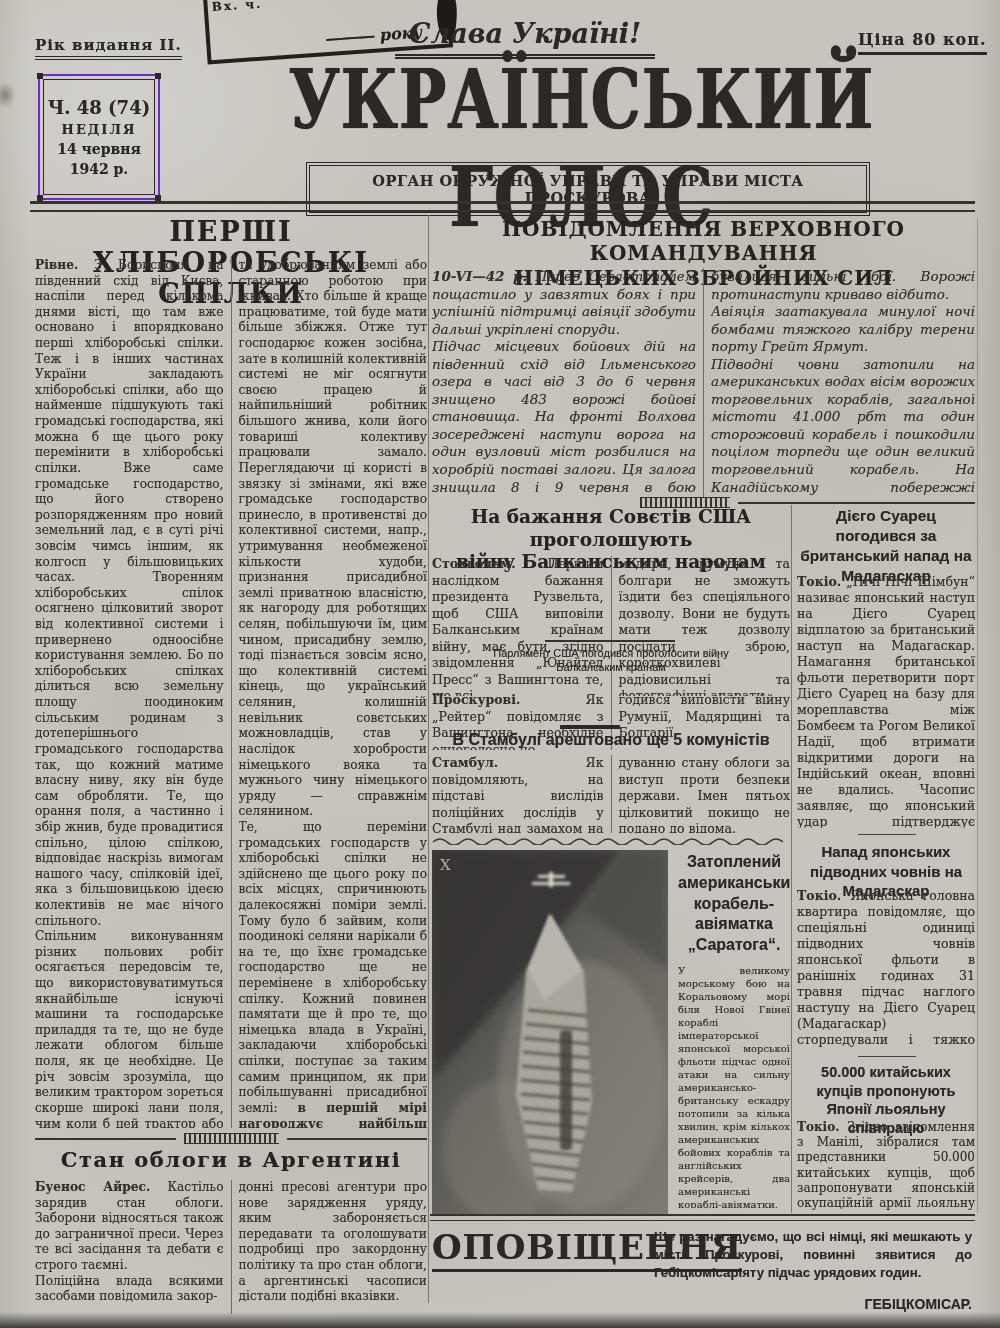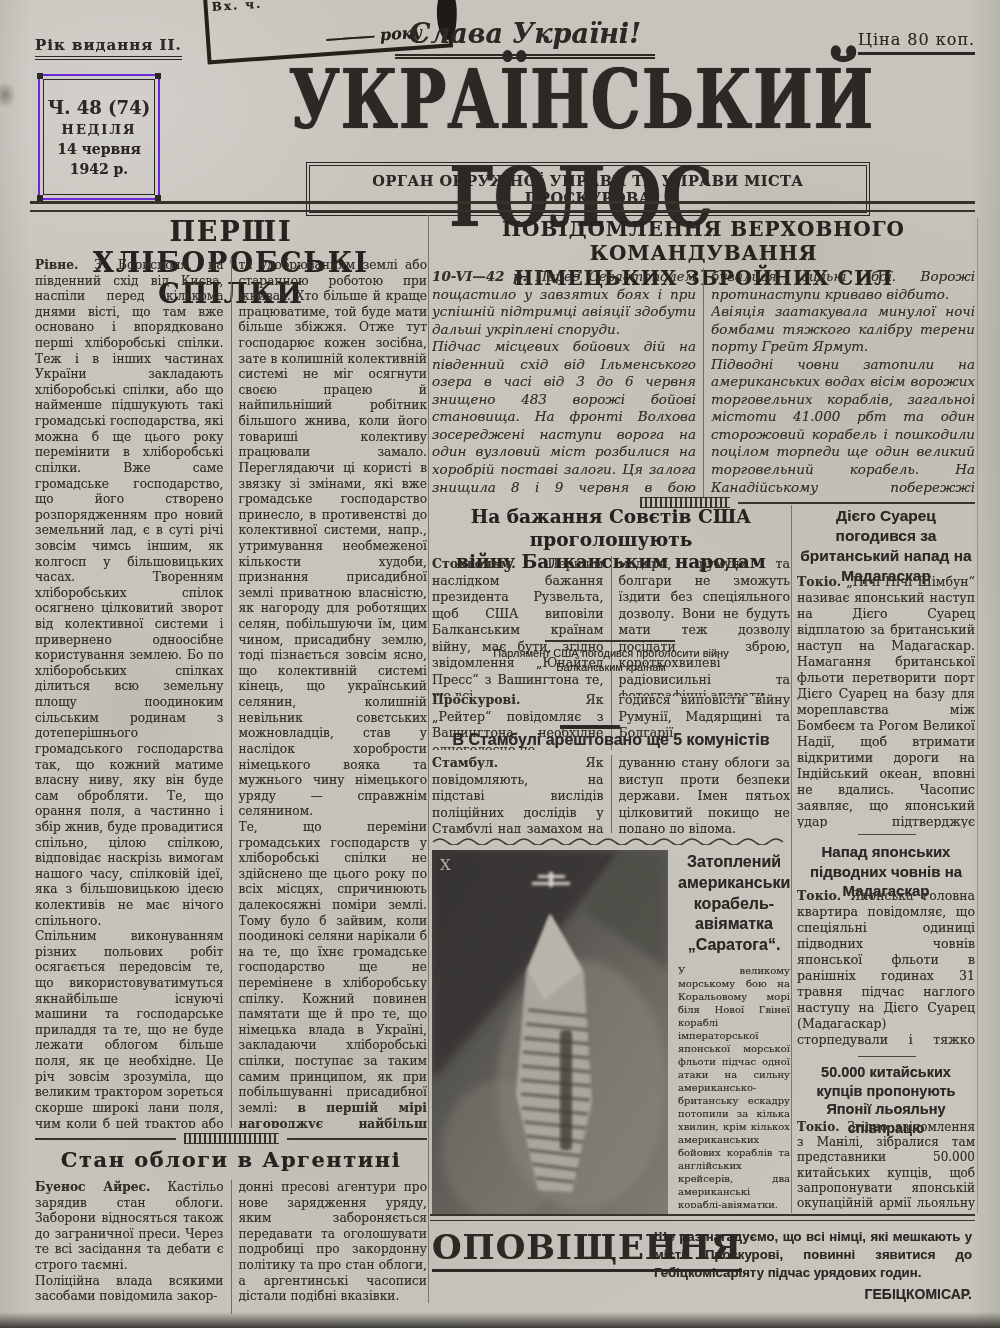--- a/index.html
+++ b/index.html
@@ -63,21 +63,21 @@
     <span class="note">――― року</span>
     <span class="blob"></span>
   </div>
 
   <div class="abs ink" style="left:35px;top:36px;font-size:15px;font-weight:bold;letter-spacing:1px;border-bottom:4px double #2c2823;padding-bottom:2px;">Рік видання ІІ.</div>
 
   <div class="abs ctr" style="left:335px;top:18px;width:380px;">
     <span class="ink" style="display:inline-block;font-style:italic;font-weight:bold;font-size:27px;border-bottom:5px double #2c2823;padding:0 14px 5px;">Слава Україні!</span>
   </div>
 
-  <div class="abs ink" style="left:858px;top:30px;font-size:16px;font-weight:normal;letter-spacing:1px;border-bottom:3px solid #2c2823;padding-bottom:3px;">Ціна 80 коп.</div>
+  <div class="abs ink" style="left:858px;top:30px;font-size:16px;font-weight:bold;letter-spacing:1px;border-bottom:3px solid #2c2823;padding-bottom:3px;">Ціна 80 коп.</div>
 
   <div class="issue-box ink">
     <span class="dot" style="left:-3px;top:-3px;"></span>
     <span class="dot" style="right:-3px;top:-3px;"></span>
     <span class="dot" style="left:-3px;bottom:-3px;"></span>
     <span class="dot" style="right:-3px;bottom:-3px;"></span>
     <div class="inner">
       <div style="font-size:18px;font-weight:bold;">Ч. 48 (74)</div>
       <div style="font-size:13px;font-weight:bold;letter-spacing:2px;">НЕДІЛЯ</div>
       <div style="font-size:14px;font-weight:bold;">14 червня</div>
@@ -268,18 +268,18 @@
   <div class="abs jus" style="left:797px;top:1120px;width:178px;height:90px;overflow:hidden;font-size:12px;line-height:1.27;">
     <span class="lead">Токіо.</span><span class="flow"> Згідно звідомлення з Манілі, зібралися там представники 50.000 китайських купців, щоб запропонувати японській окупаційній армії льояльну співпрацю китайців.</span>
   </div>
 
   <div class="abs dbl-thin" style="left:430px;top:1214px;width:545px;"></div>
 
   <div class="abs ink" style="left:432px;top:1227px;font-size:34px;font-weight:bold;letter-spacing:1px;border-bottom:3px solid #2c2823;padding-bottom:2px;">ОПОВІЩЕННЯ</div>
 
   <div class="abs sans ink" style="left:654px;top:1228px;width:318px;font-size:13.2px;font-weight:bold;line-height:1.35;">
     <div class="jus">Ще раз нагадуємо, що всі німці, які мешкають у місті Проскурові, повинні зявитися до Гебіцкомісаріяту підчас урядових годин.</div>
-    <div style="text-align:right;font-size:14px;margin-top:4px;">ГЕБІЦКОМІСАР.</div>
+    <div style="text-align:right;font-size:14px;margin-top:14px;">ГЕБІЦКОМІСАР.</div>
   </div>
 
   <div class="abs" style="left:0;top:1312px;width:1000px;height:16px;background:linear-gradient(to bottom, rgba(70,68,62,0), #504e48 85%, #3f3d38);"></div>
 
 </div>
 
 </body></html>

